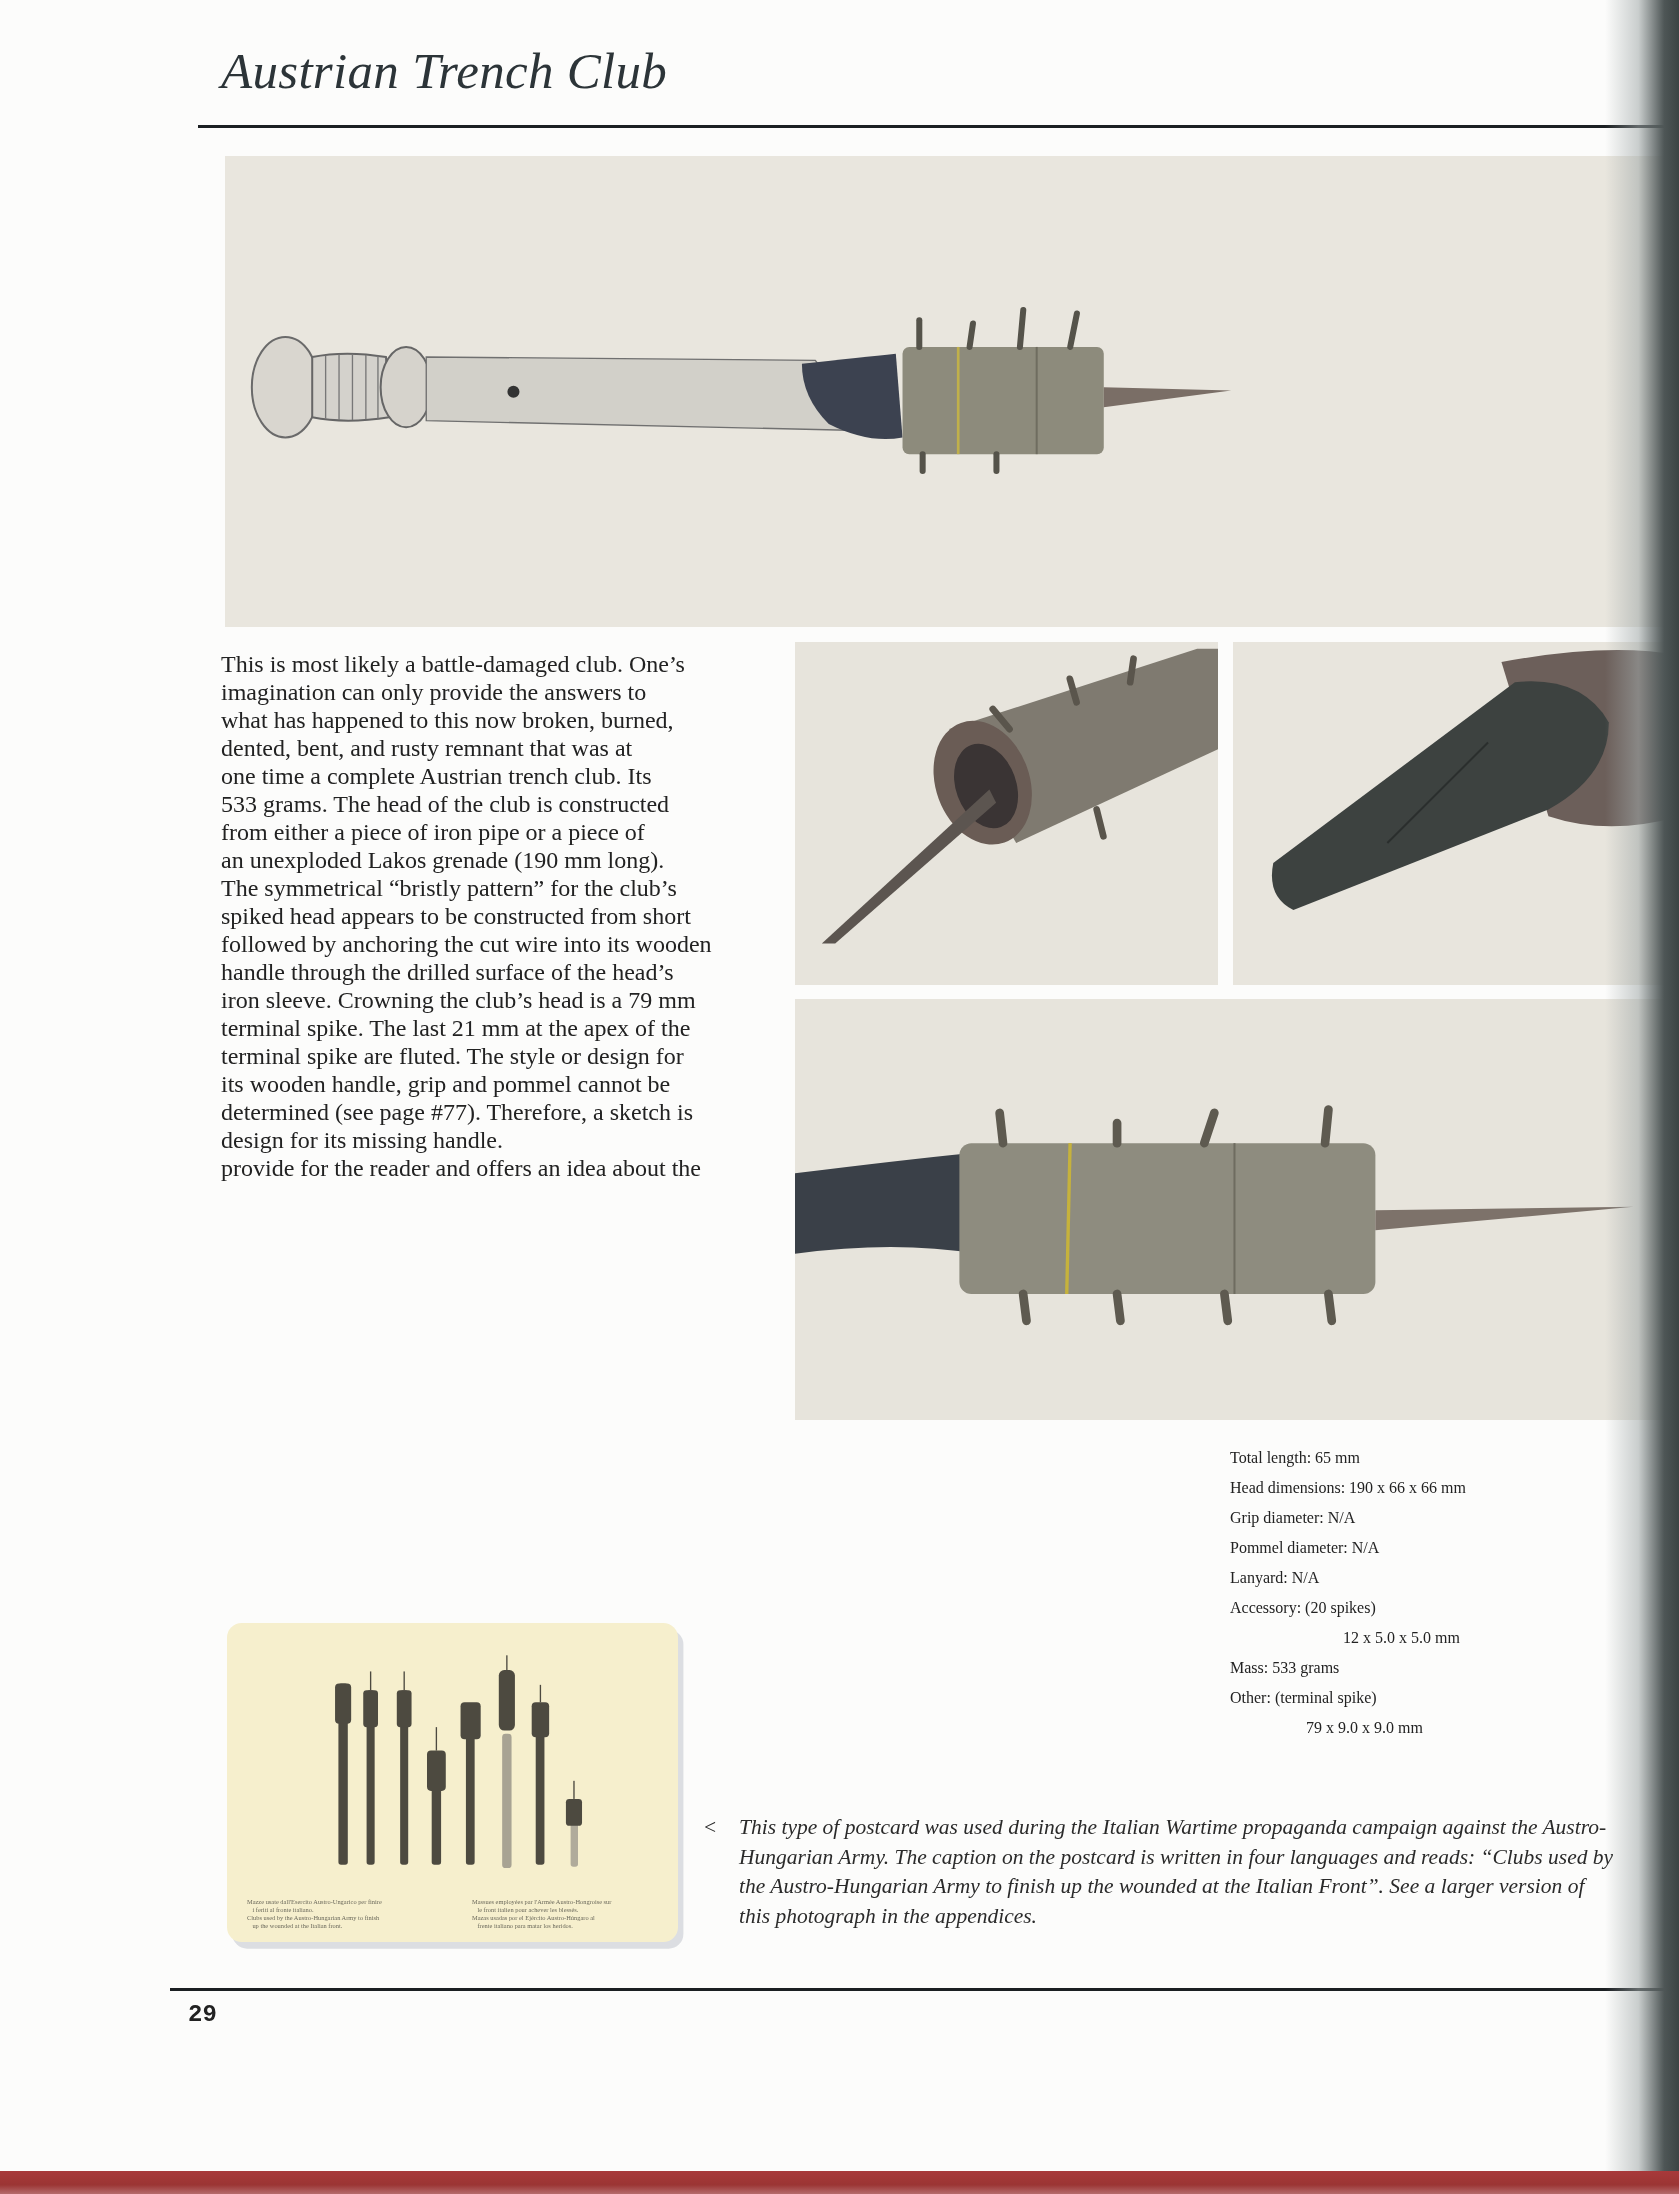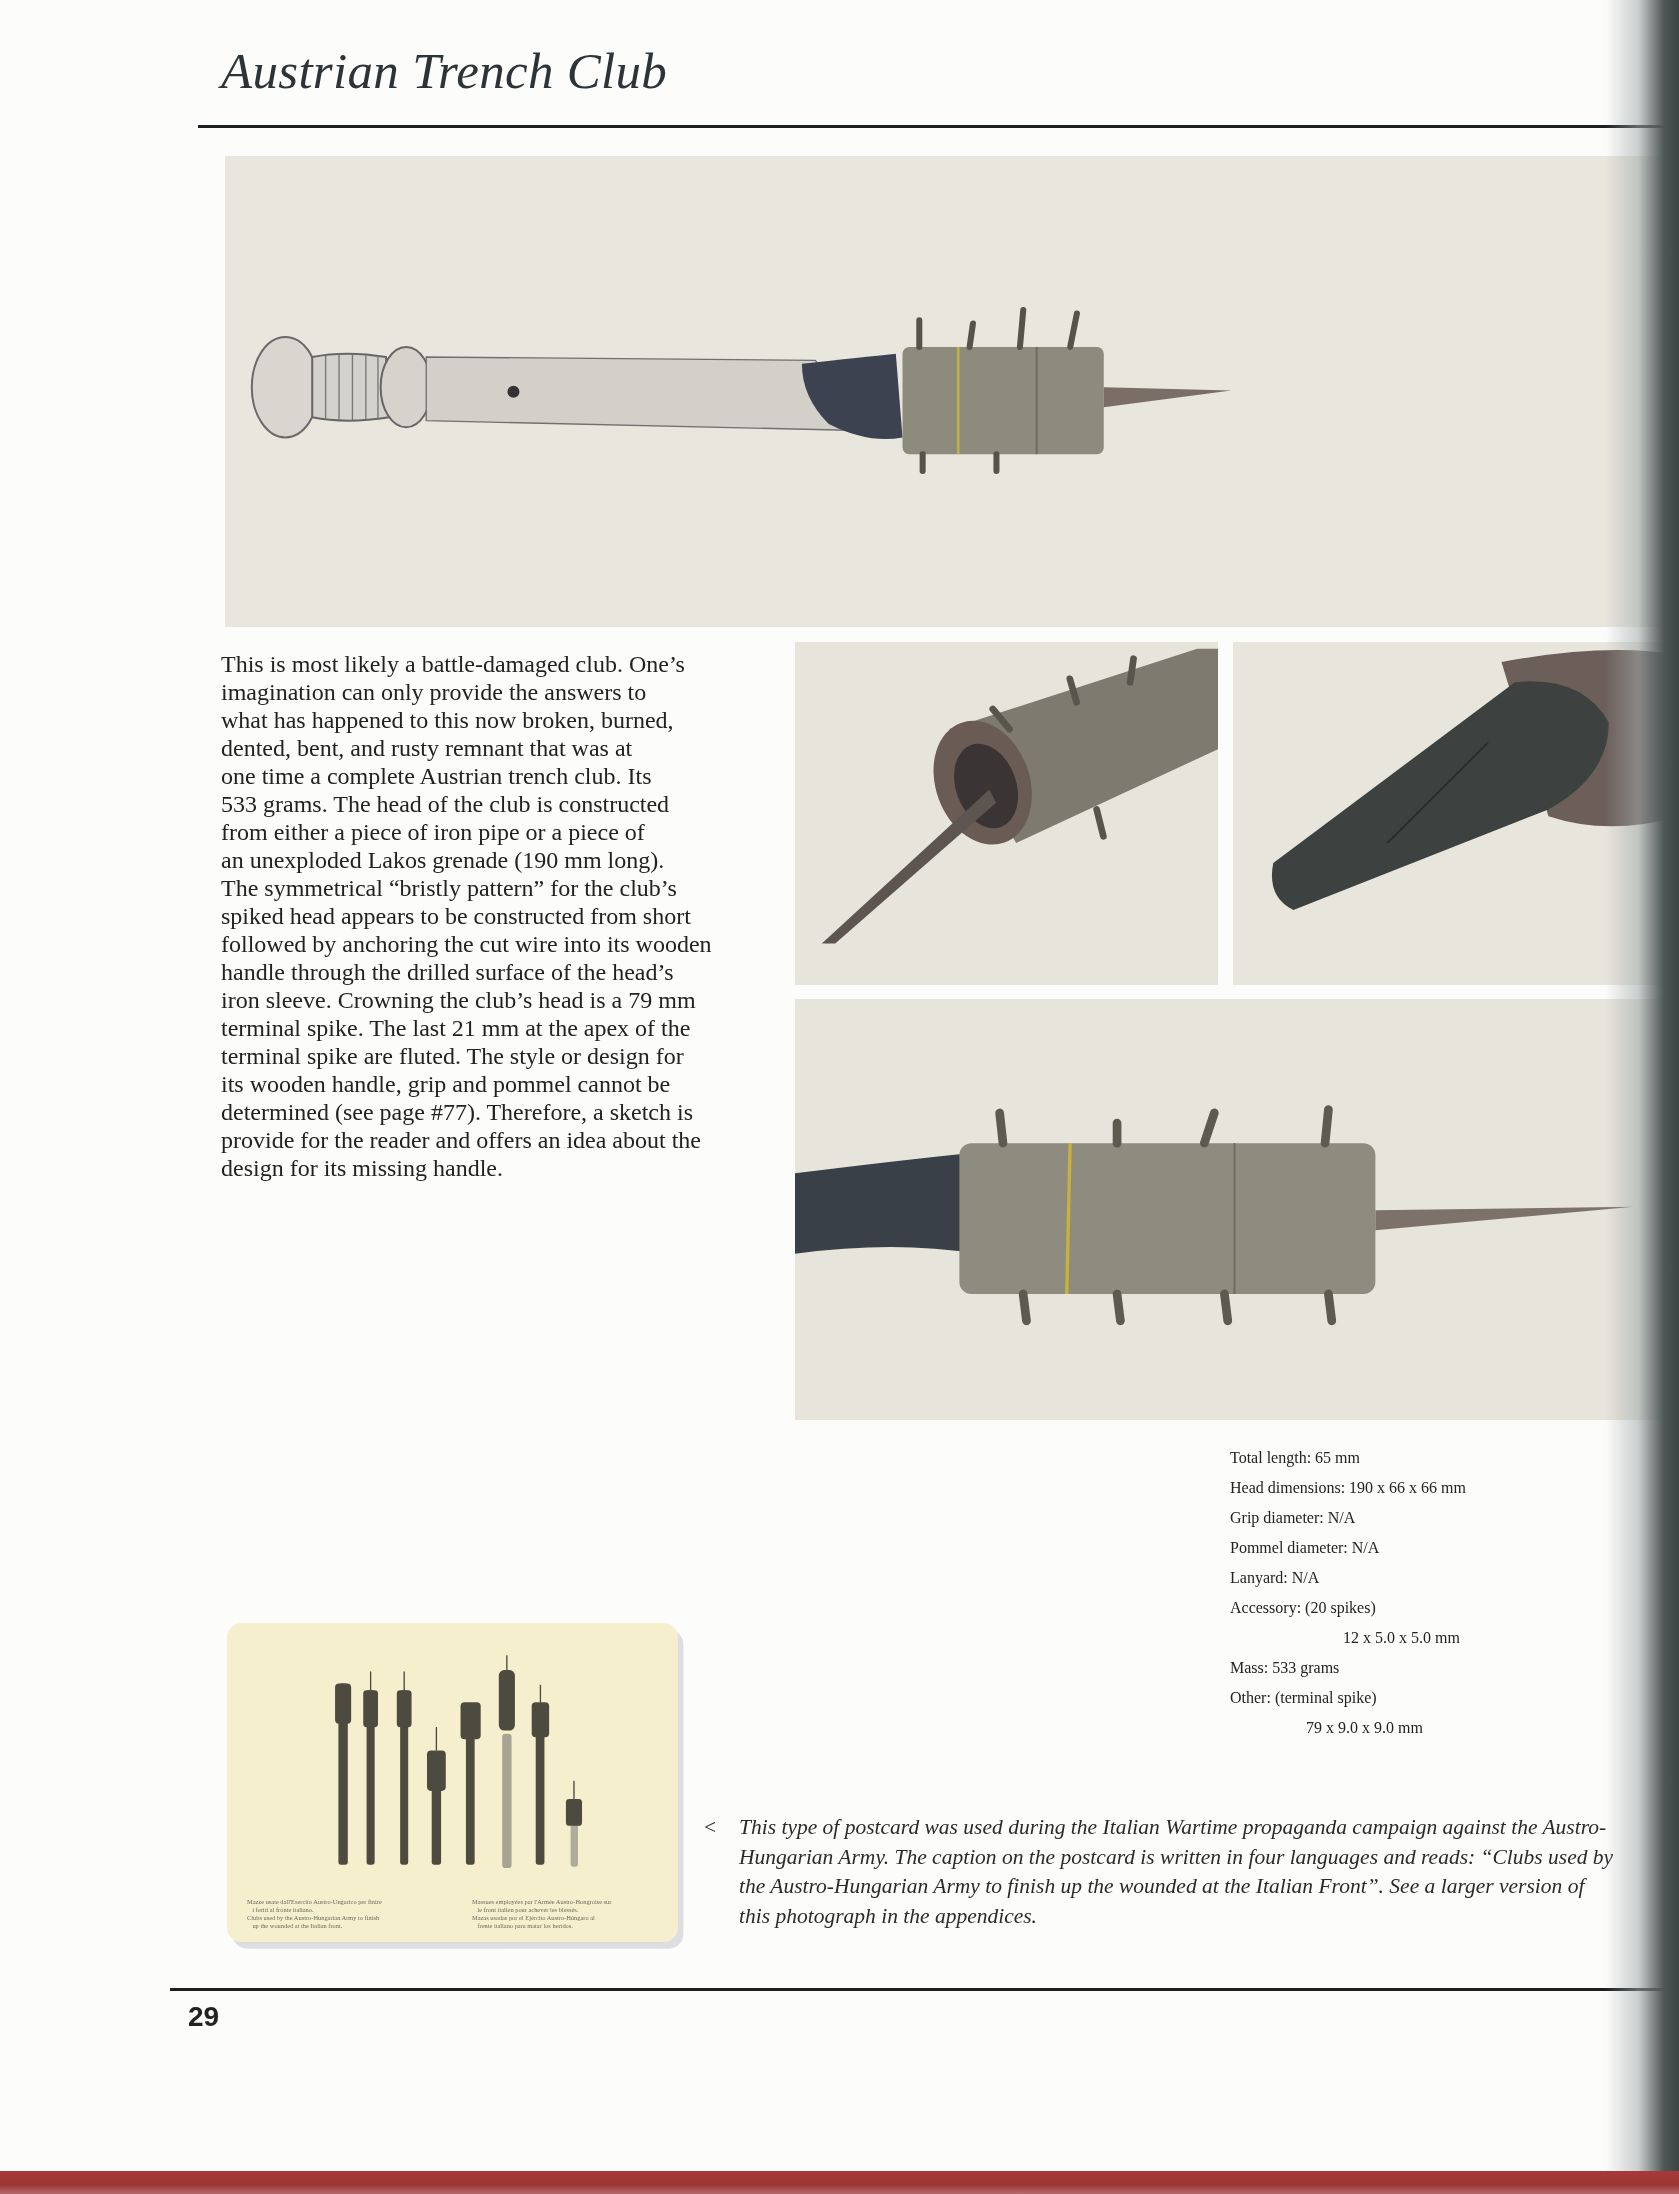--- a/index.html
+++ b/index.html
@@ -14,21 +14,21 @@
   .specs{left:1230px;top:1443px;font-size:16px;line-height:30px;color:#222;}
   .specs div{white-space:nowrap;}
   .specs .indent1{padding-left:113px;}
   .specs .indent2{padding-left:76px;}
   .caption{left:704px;top:1813px;width:892px;font-size:21.5px;line-height:29.5px;font-style:italic;color:#2a2a2a;}
   .caption div{white-space:nowrap;}
   .caption .arrow{position:absolute;left:0px;top:0;font-style:normal;}
   .caption .lines{padding-left:35px;}
   .postcard{left:227px;top:1623px;width:451px;height:319px;background:#f6efcd;border-radius:14.8px;box-shadow:5.4px 6.7px 0 #dcdee2;overflow:hidden;}
   .pc-cap{position:absolute;font-size:6.4px;line-height:8px;color:#6c6a5c;font-family:"Liberation Serif",serif;white-space:nowrap;}
-  .page-num{left:188px;top:2001px;font-size:28px;font-weight:bold;font-family:Liberation Sans, sans-serif;color:#222;}
+  .page-num{left:188px;top:2001px;font-size:24px;font-weight:bold;font-family:Liberation Mono, monospace;color:#222;}
   .spine{right:0;top:0;width:74px;height:2194px;background:linear-gradient(90deg,rgba(255,255,255,0) 0%,rgba(160,168,168,0.55) 45%,#4e5656 80%,#3c4444 100%);}
   .redband{left:0;top:2171px;width:1679px;height:23px;background:linear-gradient(180deg,#a8393a,#9b3534 60%,#b56b6c);}
 </style>
 </head>
 <body>
 
 <div class="abs title">Austrian Trench Club</div>
 <div class="abs rule" style="left:198px;top:125px;width:1481px;"></div>
 
 <div class="abs photo" style="left:225px;top:156px;width:1455px;height:471px;">
@@ -78,22 +78,22 @@
   <div>an unexploded Lakos grenade (190 mm long).</div>
   <div>The symmetrical “bristly pattern” for the club’s</div>
   <div>spiked head appears to be constructed from short</div>
   <div>followed by anchoring the cut wire into its wooden</div>
   <div>handle through the drilled surface of  the head’s</div>
   <div>iron sleeve. Crowning the club’s head is a 79 mm</div>
   <div>terminal spike. The last 21 mm at the apex of  the</div>
   <div>terminal spike are fluted. The style or design for</div>
   <div>its wooden handle, grip and pommel cannot be</div>
   <div>determined (see page #77). Therefore, a sketch is</div>
+  <div>design for its missing handle.</div>
   <div>provide for the reader and offers an idea about the</div>
-  <div>design for its missing handle.</div>
 </div>
 
 <div class="abs photo" style="left:795px;top:642px;width:423px;height:343px;">
   <svg viewBox="0 0 631 512" preserveAspectRatio="none">
     <rect width="631" height="512" fill="#e7e4dc"></rect>
     <path d="M230 130 L600 10 L631 10 L631 160 L330 300 Z" fill="#7f7a70"></path>
     <ellipse cx="280" cy="210" rx="70" ry="95" fill="#6a5c55" transform="rotate(-20 280 210)"></ellipse>
     <ellipse cx="285" cy="215" rx="45" ry="65" fill="#3a3434" transform="rotate(-20 285 215)"></ellipse>
     <path d="M290 220 L40 450 L60 450 L300 240 Z" fill="#5c5550"></path>
     <g stroke="#5a554c" stroke-width="10" stroke-linecap="round">

